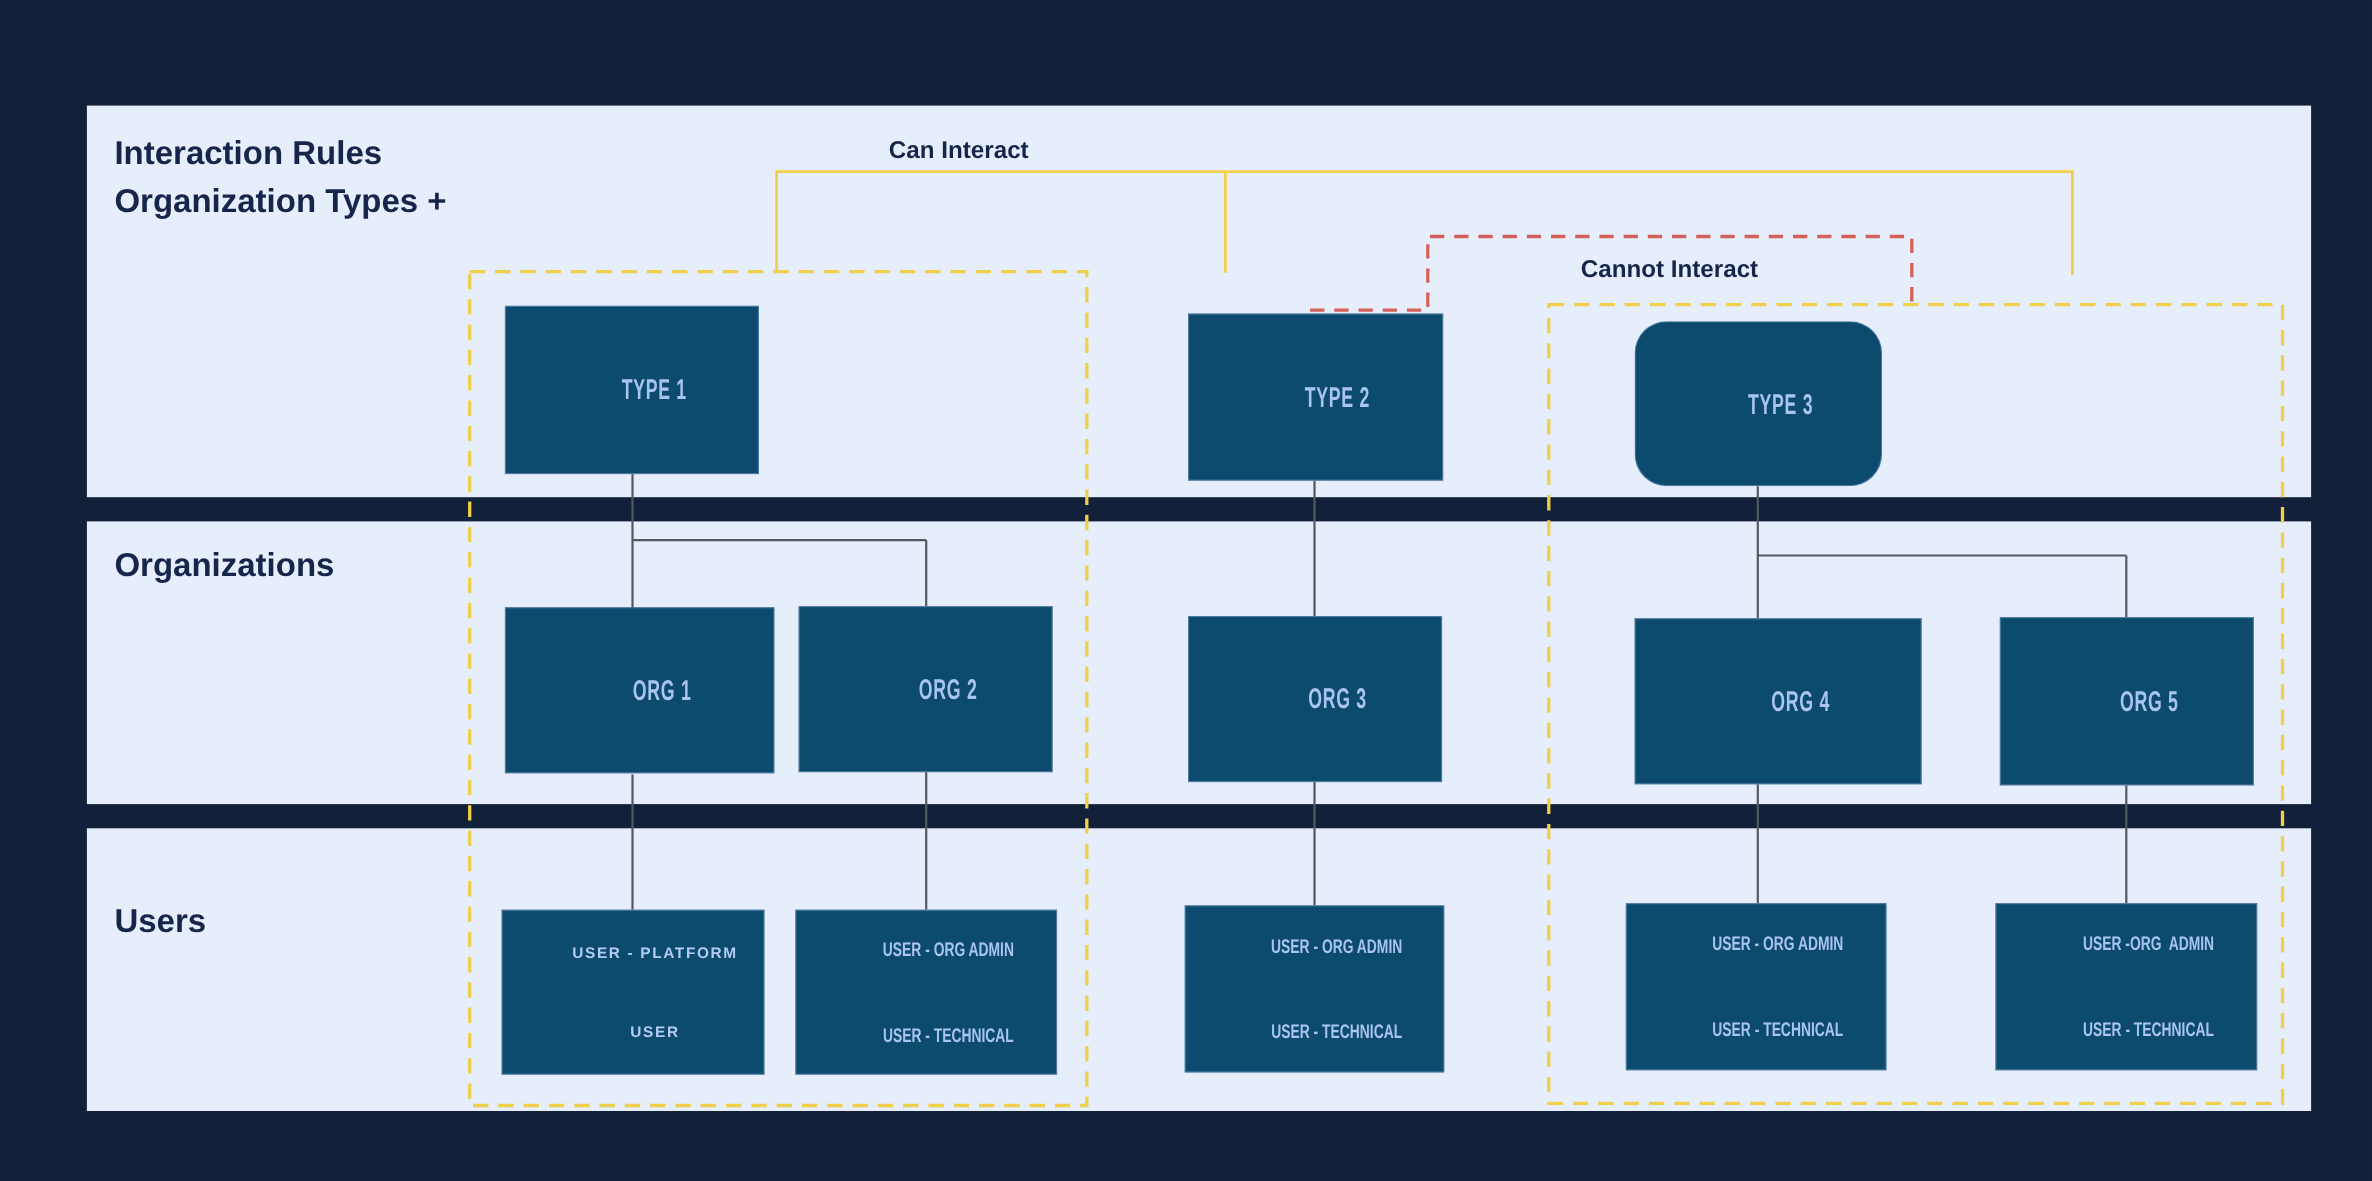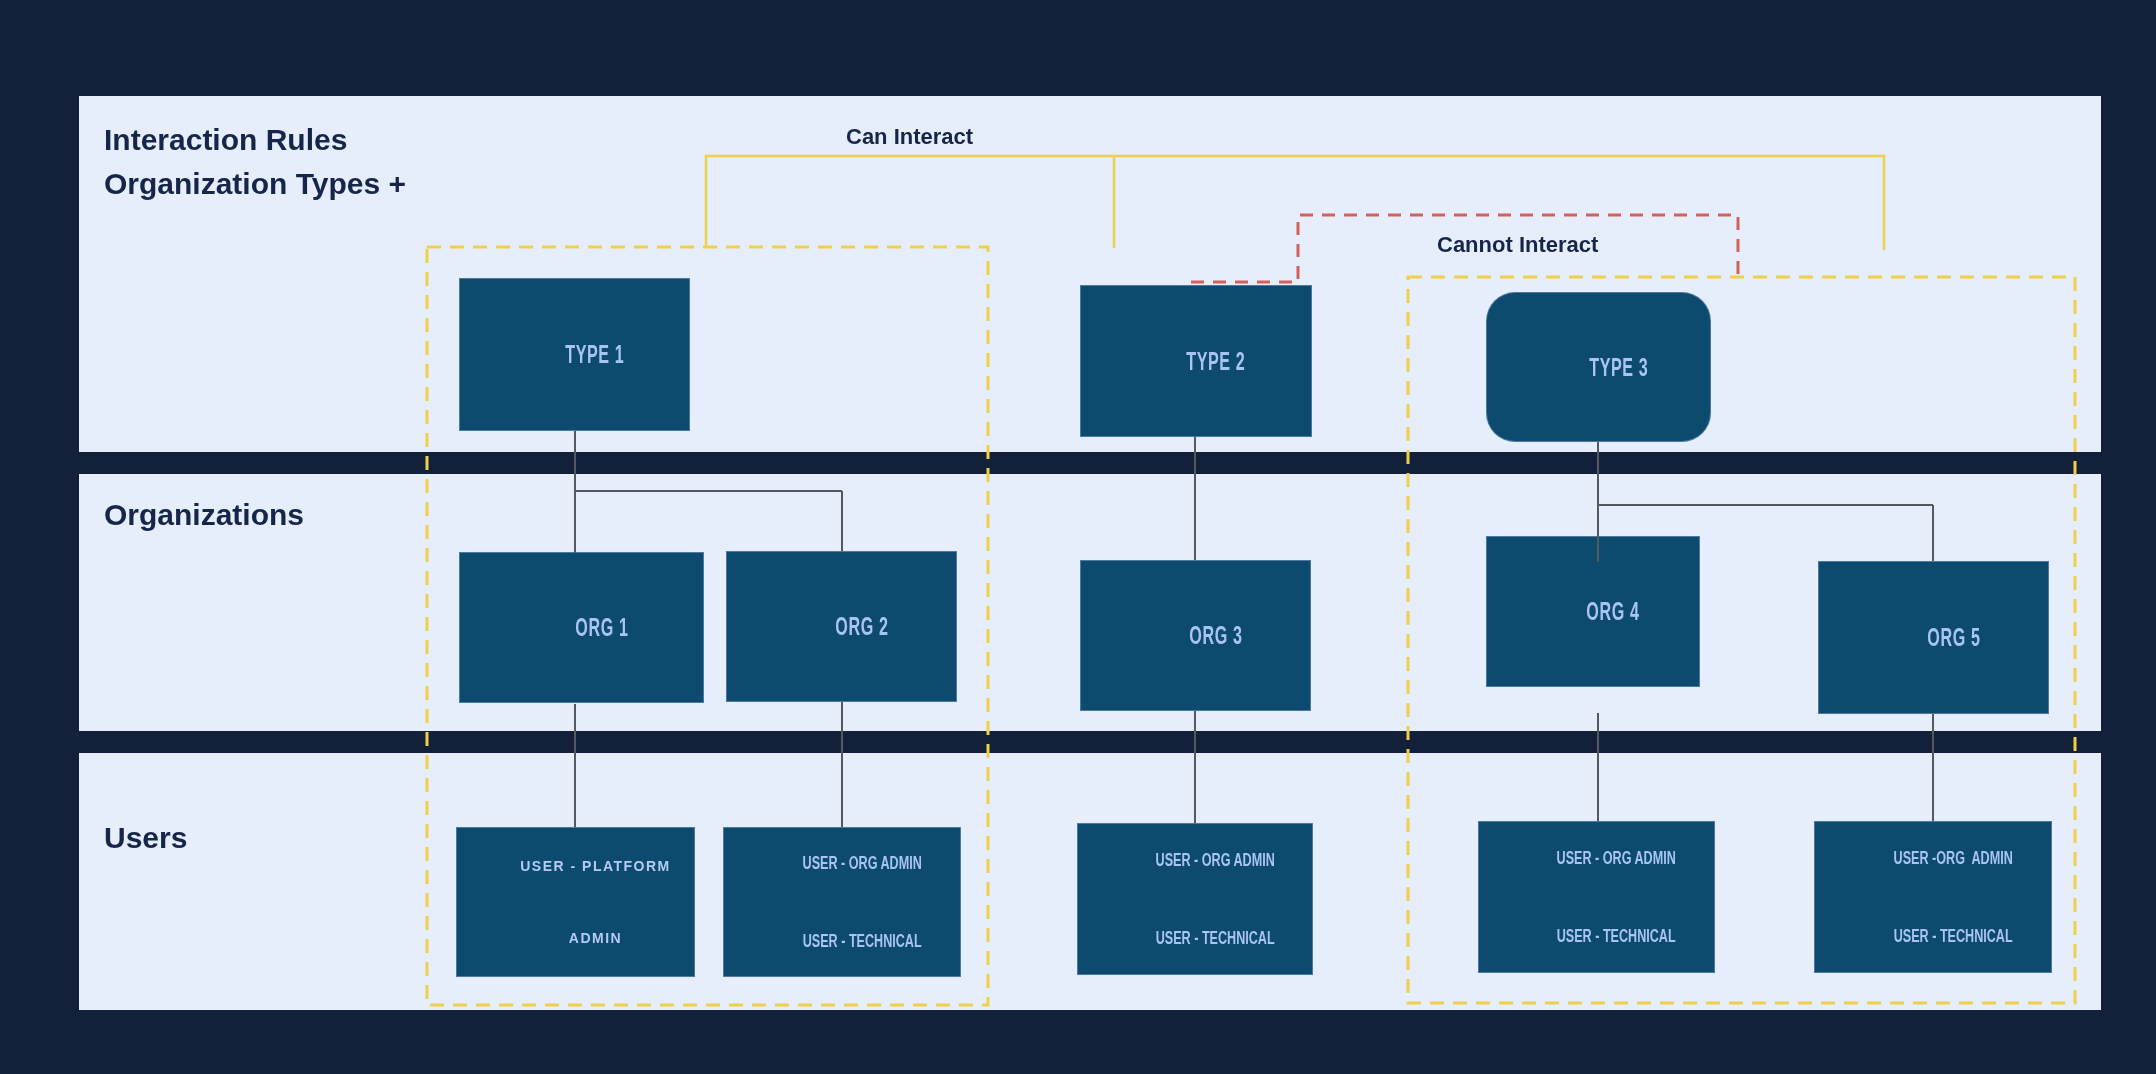--- a/index.html
+++ b/index.html
@@ -11,21 +11,21 @@
   .band-types{top:96px;height:356px;}
   .band-orgs{top:474px;height:257px;}
   .band-users{top:753px;height:257px;}
 
   .heading{position:absolute;color:#16254a;font-weight:bold;font-size:30px;line-height:44px;z-index:6;}
   .heading-title{left:104px;top:118px;}
   .heading-orgs{left:104px;top:493px;}
   .heading-users{left:104px;top:816px;}
 
   .legend-label{position:absolute;color:#16254a;font-weight:bold;font-size:22px;z-index:6;}
-  .legend-can{left:846px;top:124px;}
+  .legend-can{left:808px;top:124px;}
   .legend-cannot{left:1437px;top:232px;}
 
   .node{
     position:absolute;background:#0c4a6e;z-index:4;
     display:flex;flex-direction:column;align-items:center;justify-content:center;
     color:#a9c4f0;border:1px solid rgba(160,180,230,0.45);box-sizing:border-box;padding-left:40px;
   }
   .big-label{
     display:inline-block;font-weight:bold;font-size:26px;letter-spacing:1px;
     transform:scaleX(0.62);white-space:pre;
@@ -38,21 +38,21 @@
     font-weight:bold;font-size:14px;line-height:24px;letter-spacing:1.5px;
     text-align:center;white-space:pre;color:#b4cbf4;
   }
   
   .t1{left:459px;top:278px;width:231px;height:153px;}
   .t2{left:1080px;top:285px;width:232px;height:152px;}
   .t3{left:1486px;top:292px;width:225px;height:150px;border-radius:29px;}
   .o1{left:459px;top:552px;width:245px;height:151px;}
   .o2{left:726px;top:551px;width:231px;height:151px;}
   .o3{left:1080px;top:560px;width:231px;height:151px;}
-  .o4{left:1486px;top:536px;width:214px;height:151px;text-align:center;}
+  .o4{left:1486px;top:562px;width:261px;height:151px;text-align:center;}
   .o5{left:1818px;top:561px;width:231px;height:153px;}
   .u1{left:456px;top:827px;width:239px;height:150px;}
   .u2{left:723px;top:827px;width:238px;height:150px;}
   .u3{left:1077px;top:823px;width:236px;height:152px;}
   .u4{left:1478px;top:821px;width:237px;height:152px;}
   .u5{left:1814px;top:821px;width:238px;height:152px;}
 
   .overlay{position:absolute;left:0;top:0;z-index:5;pointer-events:none;}
 </style>
 </head>
@@ -120,21 +120,21 @@
   <div class="node o4">
     <span class="big-label">ORG 4</span>
   </div>
   <div class="node o5">
     <span class="big-label">ORG 5</span>
   </div>
 
   <div class="node u1">
     <div class="user-plain">
       <div>USER - PLATFORM</div>
-      <div>ADMIN</div>
+      <div>USER</div>
     </div>
   </div>
   <div class="node u2">
     <div class="user-label">
       <div>USER - ORG ADMIN</div>
       <div>USER - TECHNICAL</div>
     </div>
   </div>
   <div class="node u3">
     <div class="user-label">

